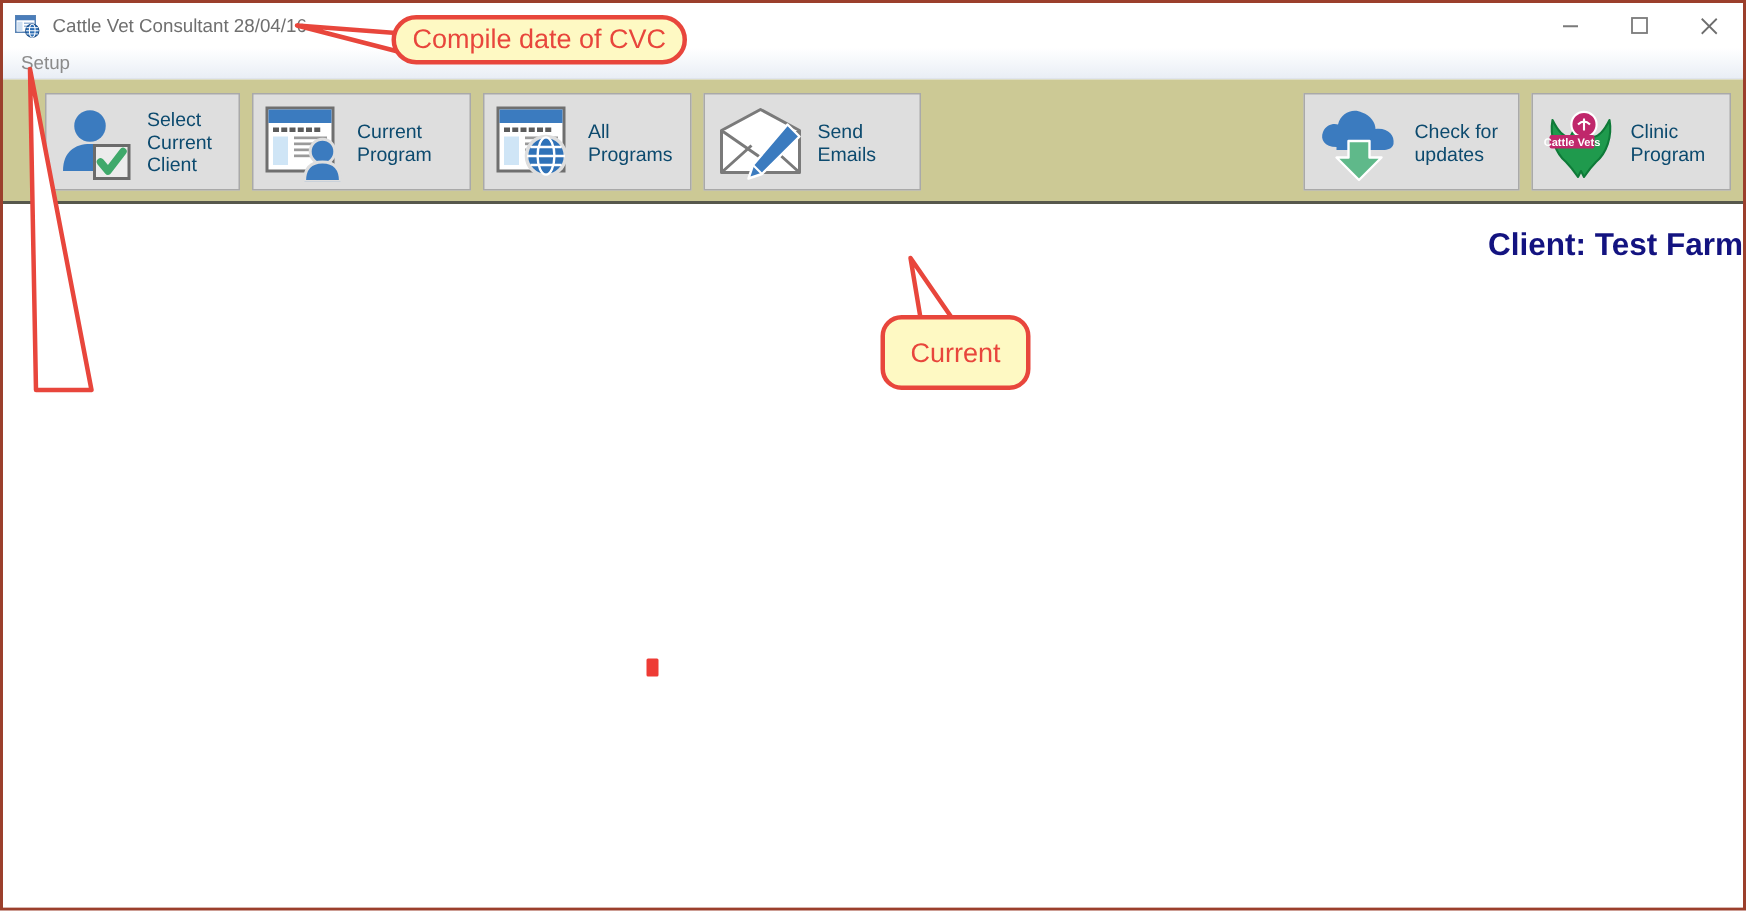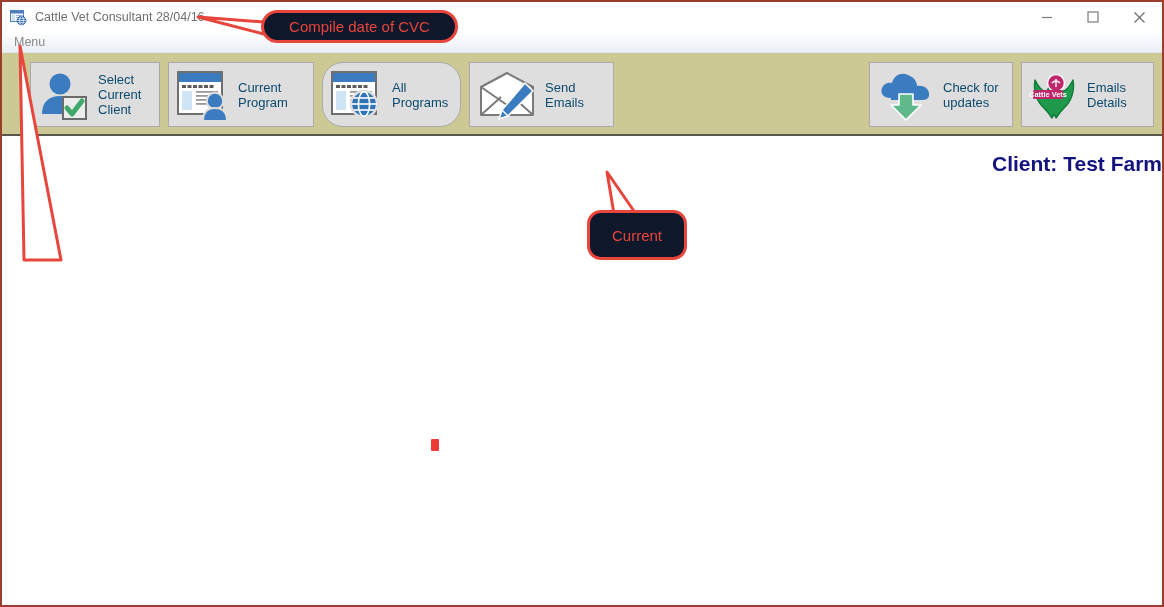--- a/index.html
+++ b/index.html
@@ -116,21 +116,21 @@
     color: #0c4a6e;
     line-height: 15px;
     margin-left: 8px;
     margin-right: 8px;
     white-space: pre-line;
     font-family: "Liberation Sans", sans-serif;
   }
 
   #btn-select-client   { left: 28px;  width: 130px; }
   #btn-current-program { left: 166px; width: 146px; }
-  #btn-all-programs    { left: 320px; width: 139px; border-radius: 21px; }
+  #btn-all-programs    { left: 320px; width: 139px; }
   #btn-send-emails     { left: 467px; width: 145px; }
   #btn-check-updates   { left: 867px; width: 144px; }
   #btn-clinic-details  { left: 1019px; width: 133px; }
 
   
   #content {
     position: absolute;
     left: 0; top: 136px;
     width: 1160px;
     height: 467px;
@@ -154,26 +154,26 @@
     height: 12px;
     background: #ee3b35;
     border-radius: 1px;
   }
 
   
   .callout {
     position: absolute;
     border: 3px solid #e8463c;
     border-radius: 16px;
-    background: #0f172a;
+    background: #fef9c3;
     display: flex;
     align-items: center;
     justify-content: center;
     color: #e8463c;
-    font-size: 15px;
+    font-size: 18px;
     box-sizing: border-box;
     font-family: "Liberation Sans", sans-serif;
   }
   #callout-compile {
     left: 259px; top: 8px;
     width: 197px; height: 33px;
     border-radius: 17px;
   }
   #callout-current {
     left: 585px; top: 208px;
@@ -229,21 +229,21 @@
       <div class="win-btn">
         <svg width="13" height="13" viewBox="0 0 13 13">
           <line x1="1.5" y1="1.5" x2="11.5" y2="11.5" stroke="#6e6e6e" stroke-width="1.2"></line>
           <line x1="11.5" y1="1.5" x2="1.5" y2="11.5" stroke="#6e6e6e" stroke-width="1.2"></line>
         </svg>
       </div>
     </div>
   </div>
 
   <div id="menu-bar">
-    <span id="menu-item-setup">Menu</span>
+    <span id="menu-item-setup">Setup</span>
   </div>
 
   <div id="toolbar">
 
     <div class="tb-btn" id="btn-select-client">
       <span class="tb-icon">
         <svg width="52" height="52" viewBox="0 0 52 52">
           <circle cx="22" cy="15" r="10.5" fill="#3b7bbf"></circle>
           <path d="M4 45 C4 32 12 27 22 27 C32 27 40 32 40 45 Z" fill="#3b7bbf"></path>
           <rect x="25" y="28" width="23" height="22" fill="#ececec" stroke="#6b6b6b" stroke-width="2"></rect>
@@ -345,21 +345,21 @@
     <div class="tb-btn" id="btn-clinic-details">
       <span class="tb-icon">
         <svg width="50" height="50" viewBox="0 0 50 50">
           <path d="M6 10 C4 21 8 32 15 38 C19 42 21 45 23 48 L25 44 L27 48 C29 45 31 42 35 38 C42 32 46 21 44 10 C40 18 36 22 32 21 C30 17 28 13 25 10 C22 13 20 17 18 21 C14 22 10 18 6 10 Z" fill="#1f9a4d" stroke="#0e7a38" stroke-width="1.4" stroke-linejoin="round"></path>
           <circle cx="27" cy="13" r="8.4" fill="#c0276b" stroke="#ffffff" stroke-width="1.4"></circle>
           <path d="M23 13 q4 -4 8 0 M27 9 l0 8" fill="none" stroke="#ffffff" stroke-width="1.4"></path>
           <rect x="4" y="20" width="30" height="9" rx="1.5" fill="#c0276b"></rect>
           <text x="19" y="27.2" font-family="'Liberation Sans', sans-serif" font-size="7.4" font-weight="bold" fill="#ffffff" text-anchor="middle">Cattle Vets</text>
         </svg>
       </span>
-      <span class="tb-label">Emails Details</span>
+      <span class="tb-label">Clinic Program</span>
     </div>
   </div>
 
   <div id="content">
     <div id="client-heading">Client: Test Farm</div>
     <div id="red-dot"></div>
   </div>
 
   <svg class="ann-shape" viewBox="0 0 1160 603">
 

